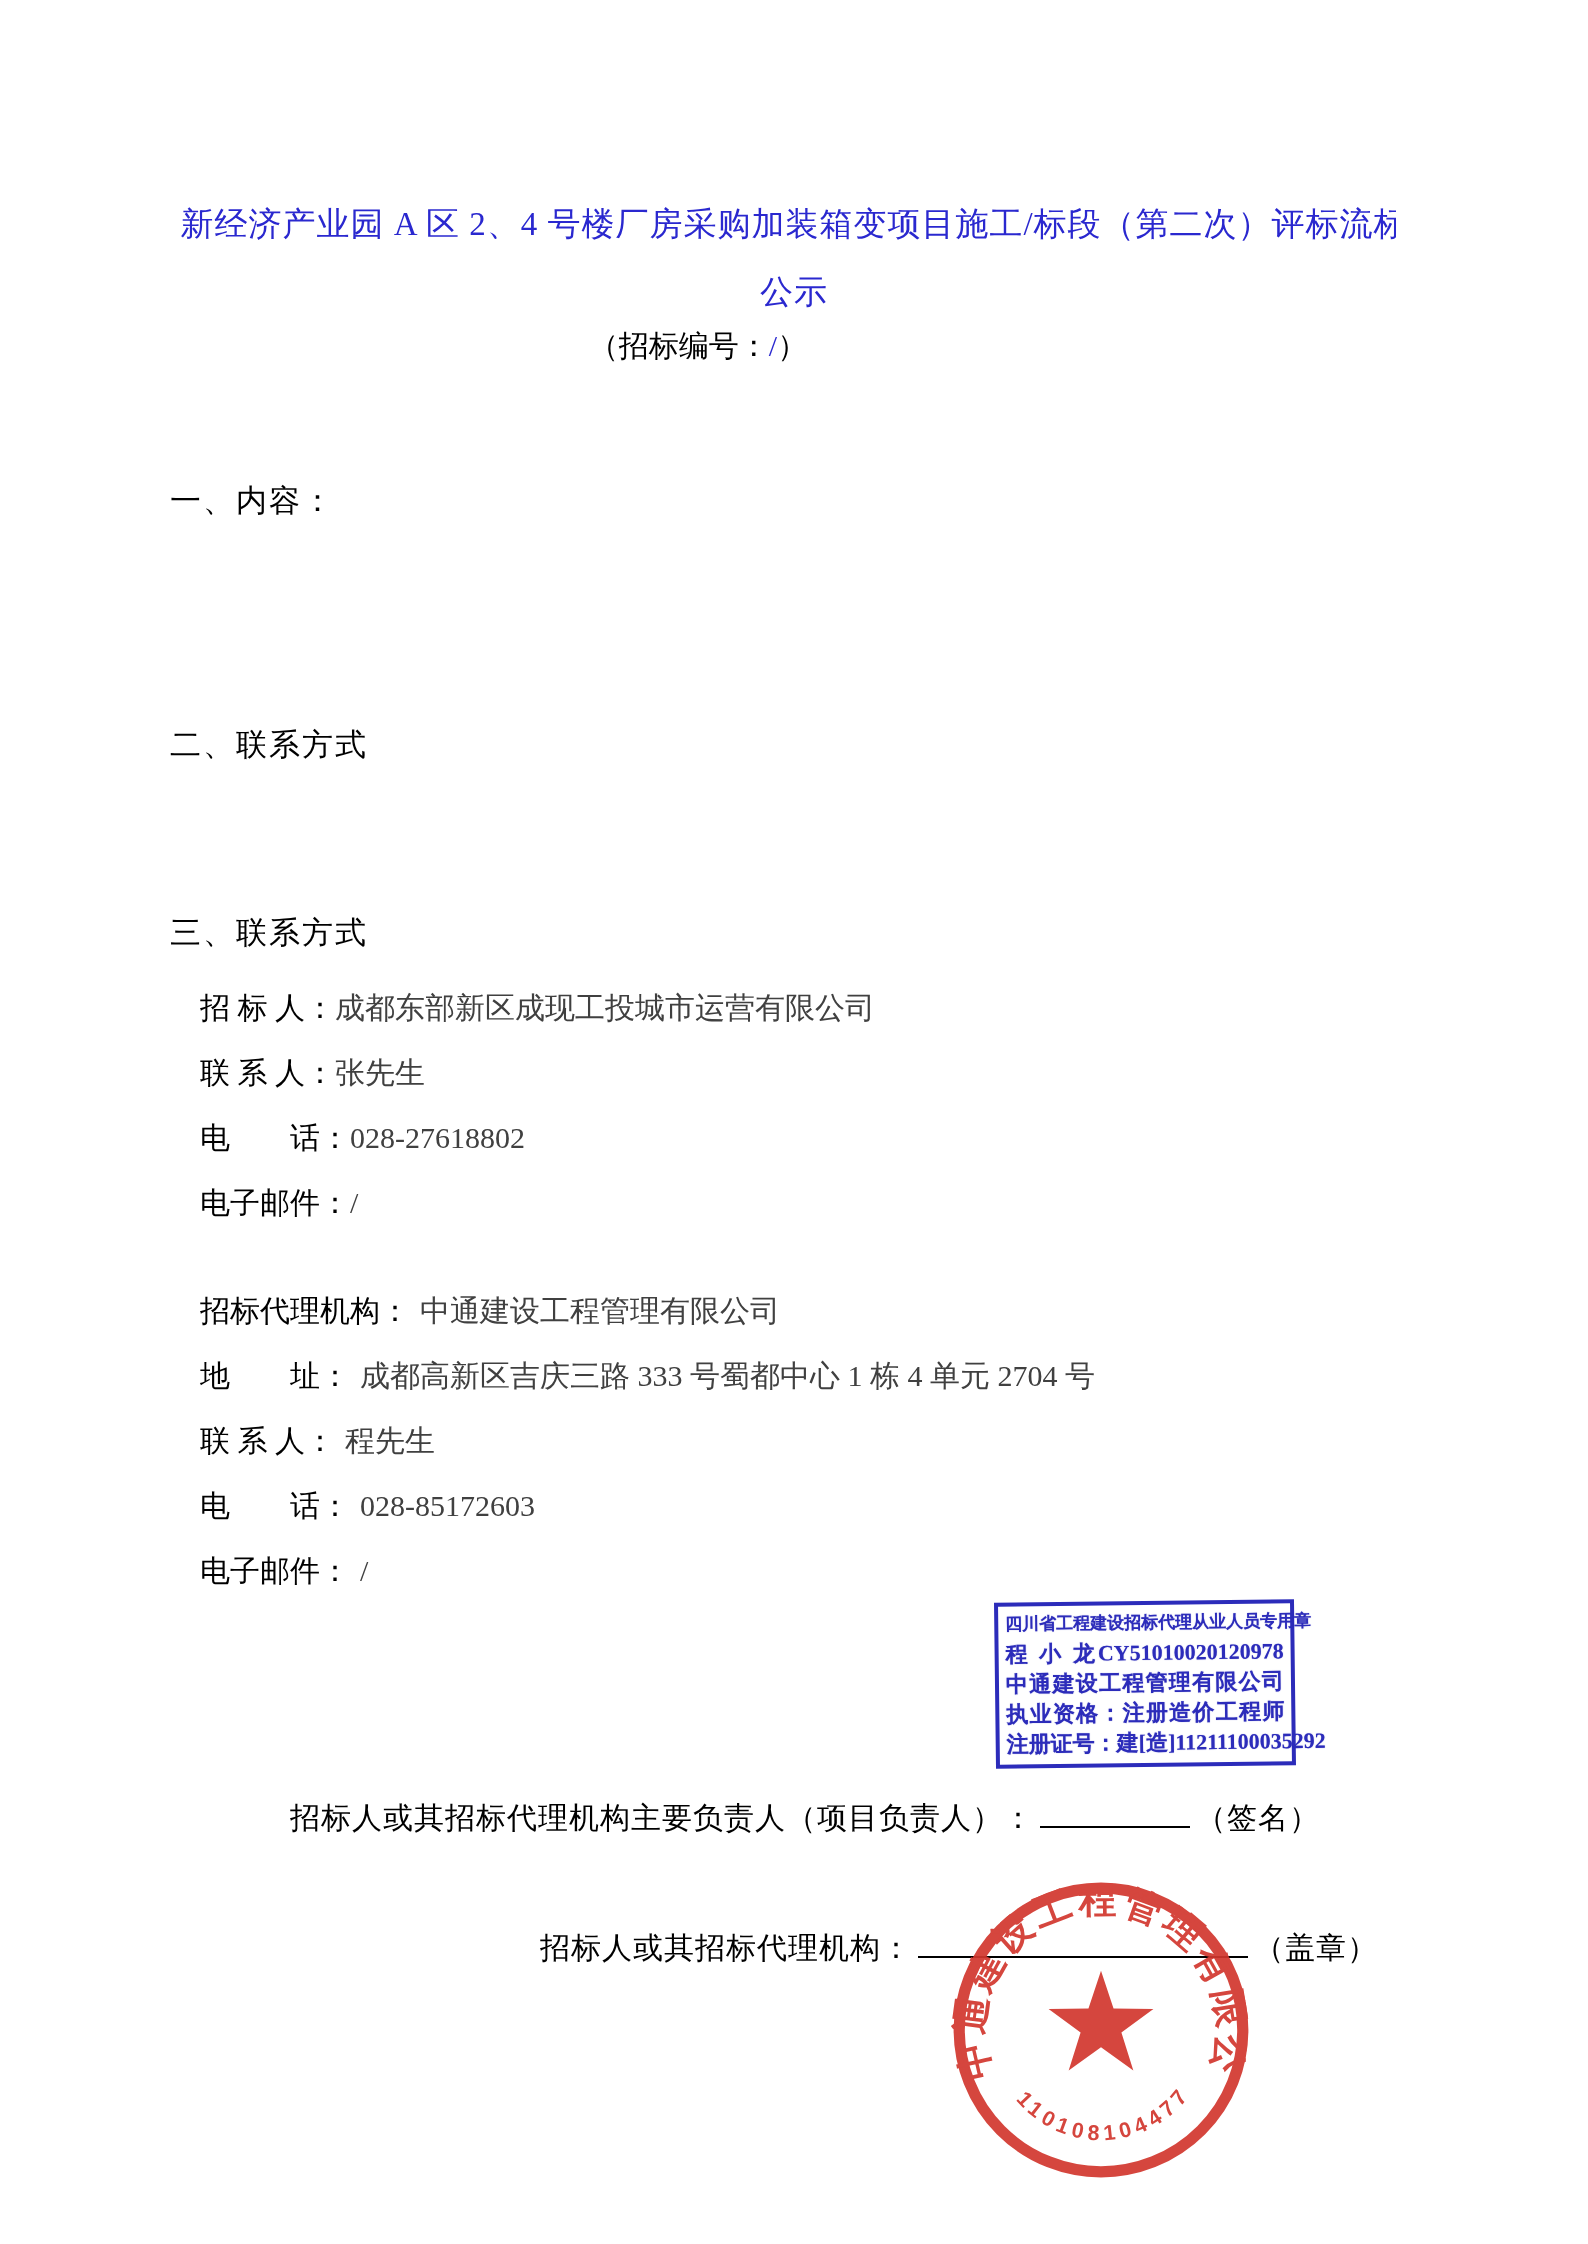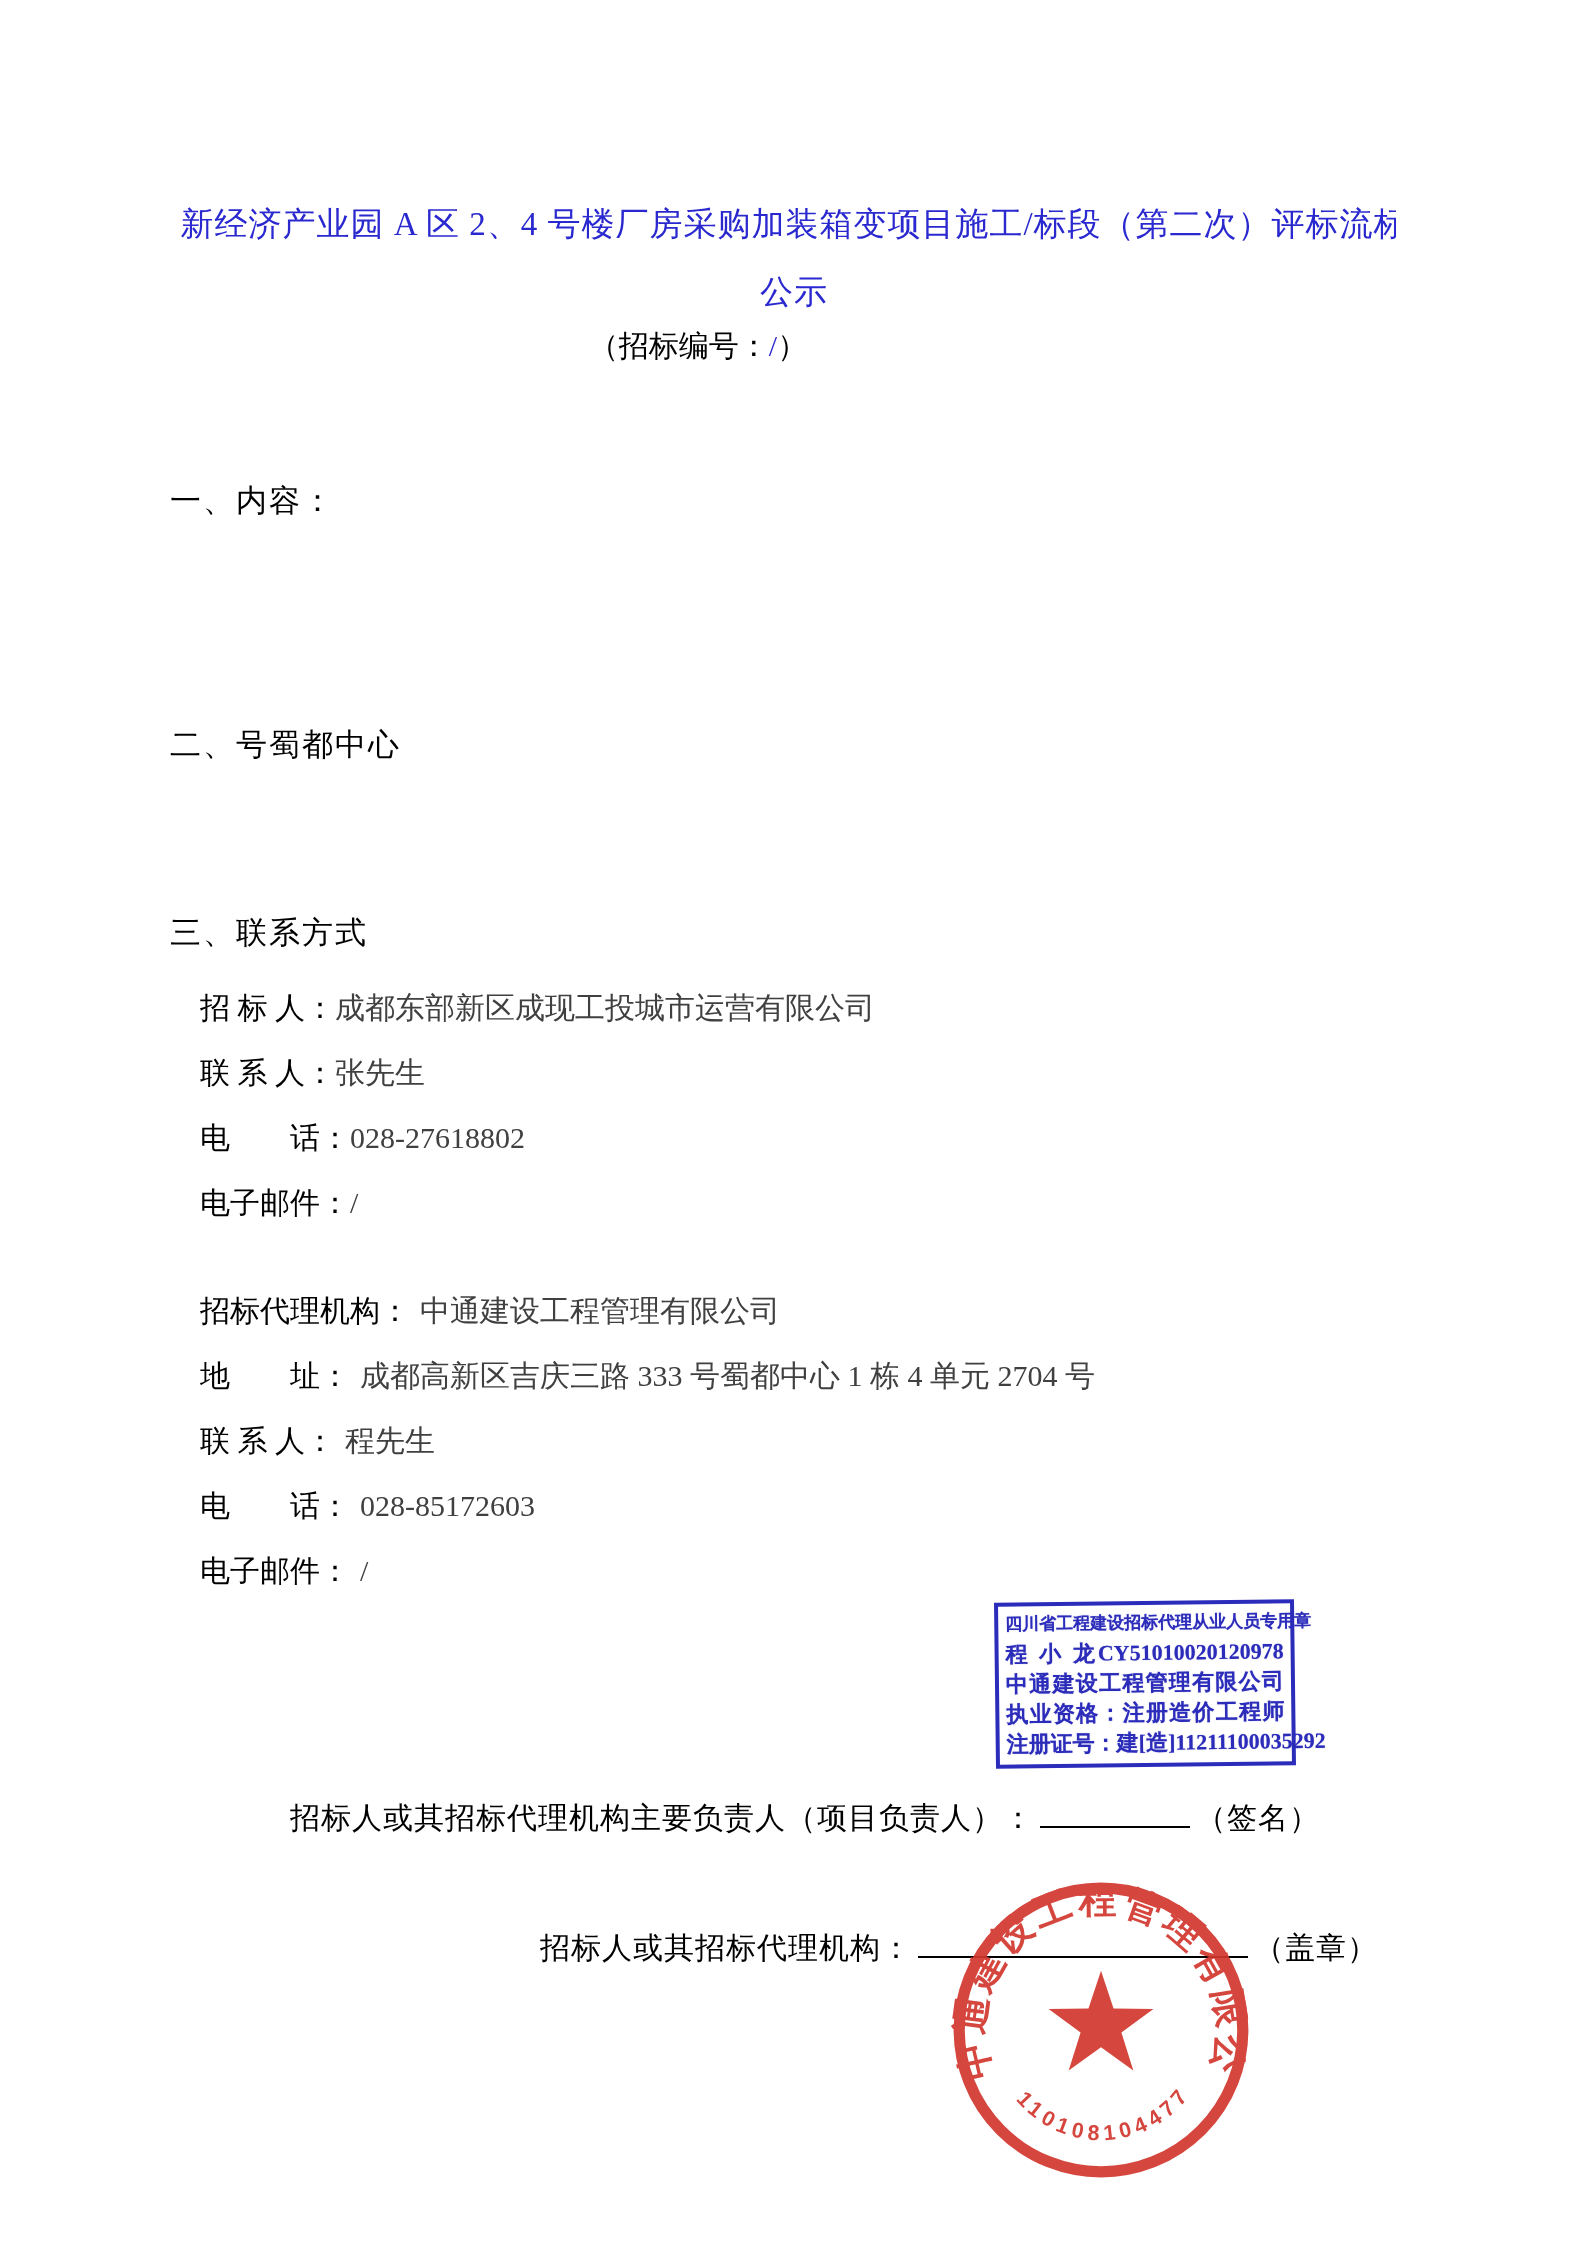--- a/index.html
+++ b/index.html
@@ -103,21 +103,21 @@
 <div class="page">
 
   <div class="doc-title">新经济产业园 A 区 2、4 号楼厂房采购加装箱变项目施工/标段（第二次）评标流标公示</div>
 
   <div class="bid-no">
     <span>（招标编号：</span><span class="blue">/</span><span>）</span>
   </div>
 
   <div class="heading" style="top:480px;">一、内容：</div>
 
-  <div class="heading" style="top:724px;">二、号蜀都中心</div>
+  <div class="heading" style="top:724px;">二、联系方式</div>
 
   <div class="heading" style="top:912px;">三、联系方式</div>
 
   <div class="contact-block" style="top:975px;">
     <div class="contact-row">
       <span class="label">招 标 人：</span><span class="value">成都东部新区成现工投城市运营有限公司</span>
     </div>
     <div class="contact-row">
       <span class="label">联 系 人：</span><span class="value">张先生</span>
     </div>

